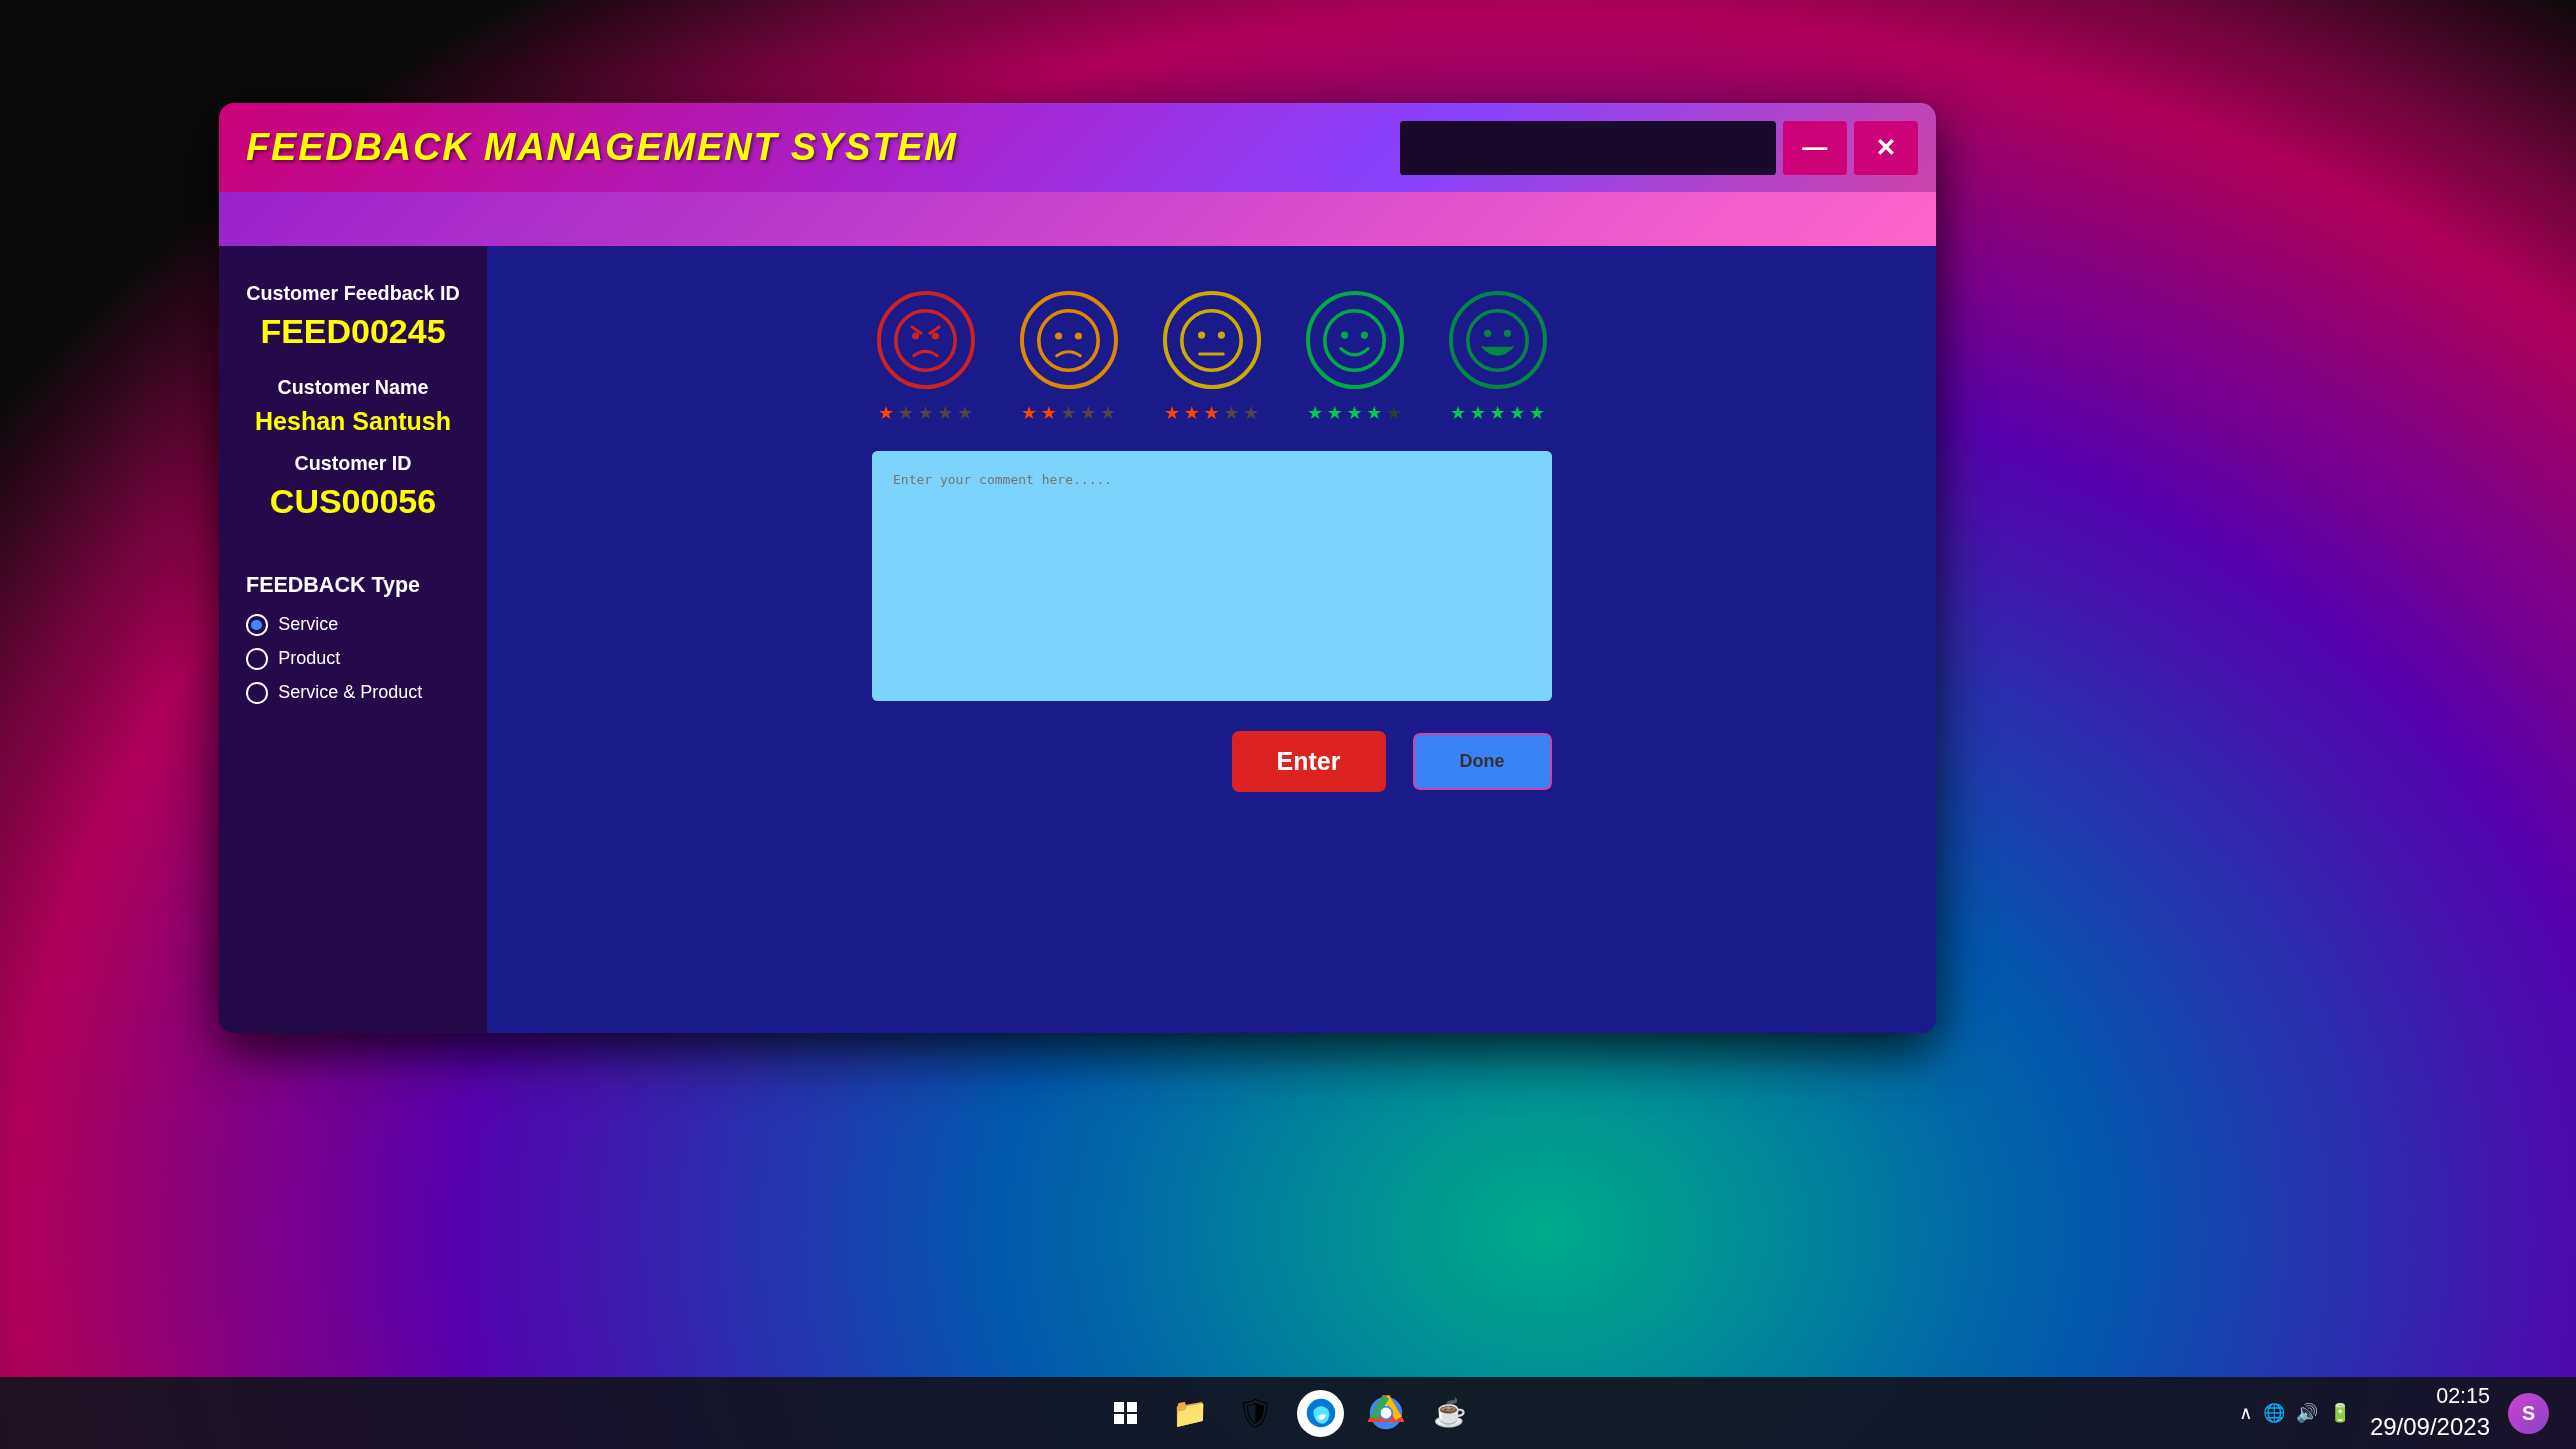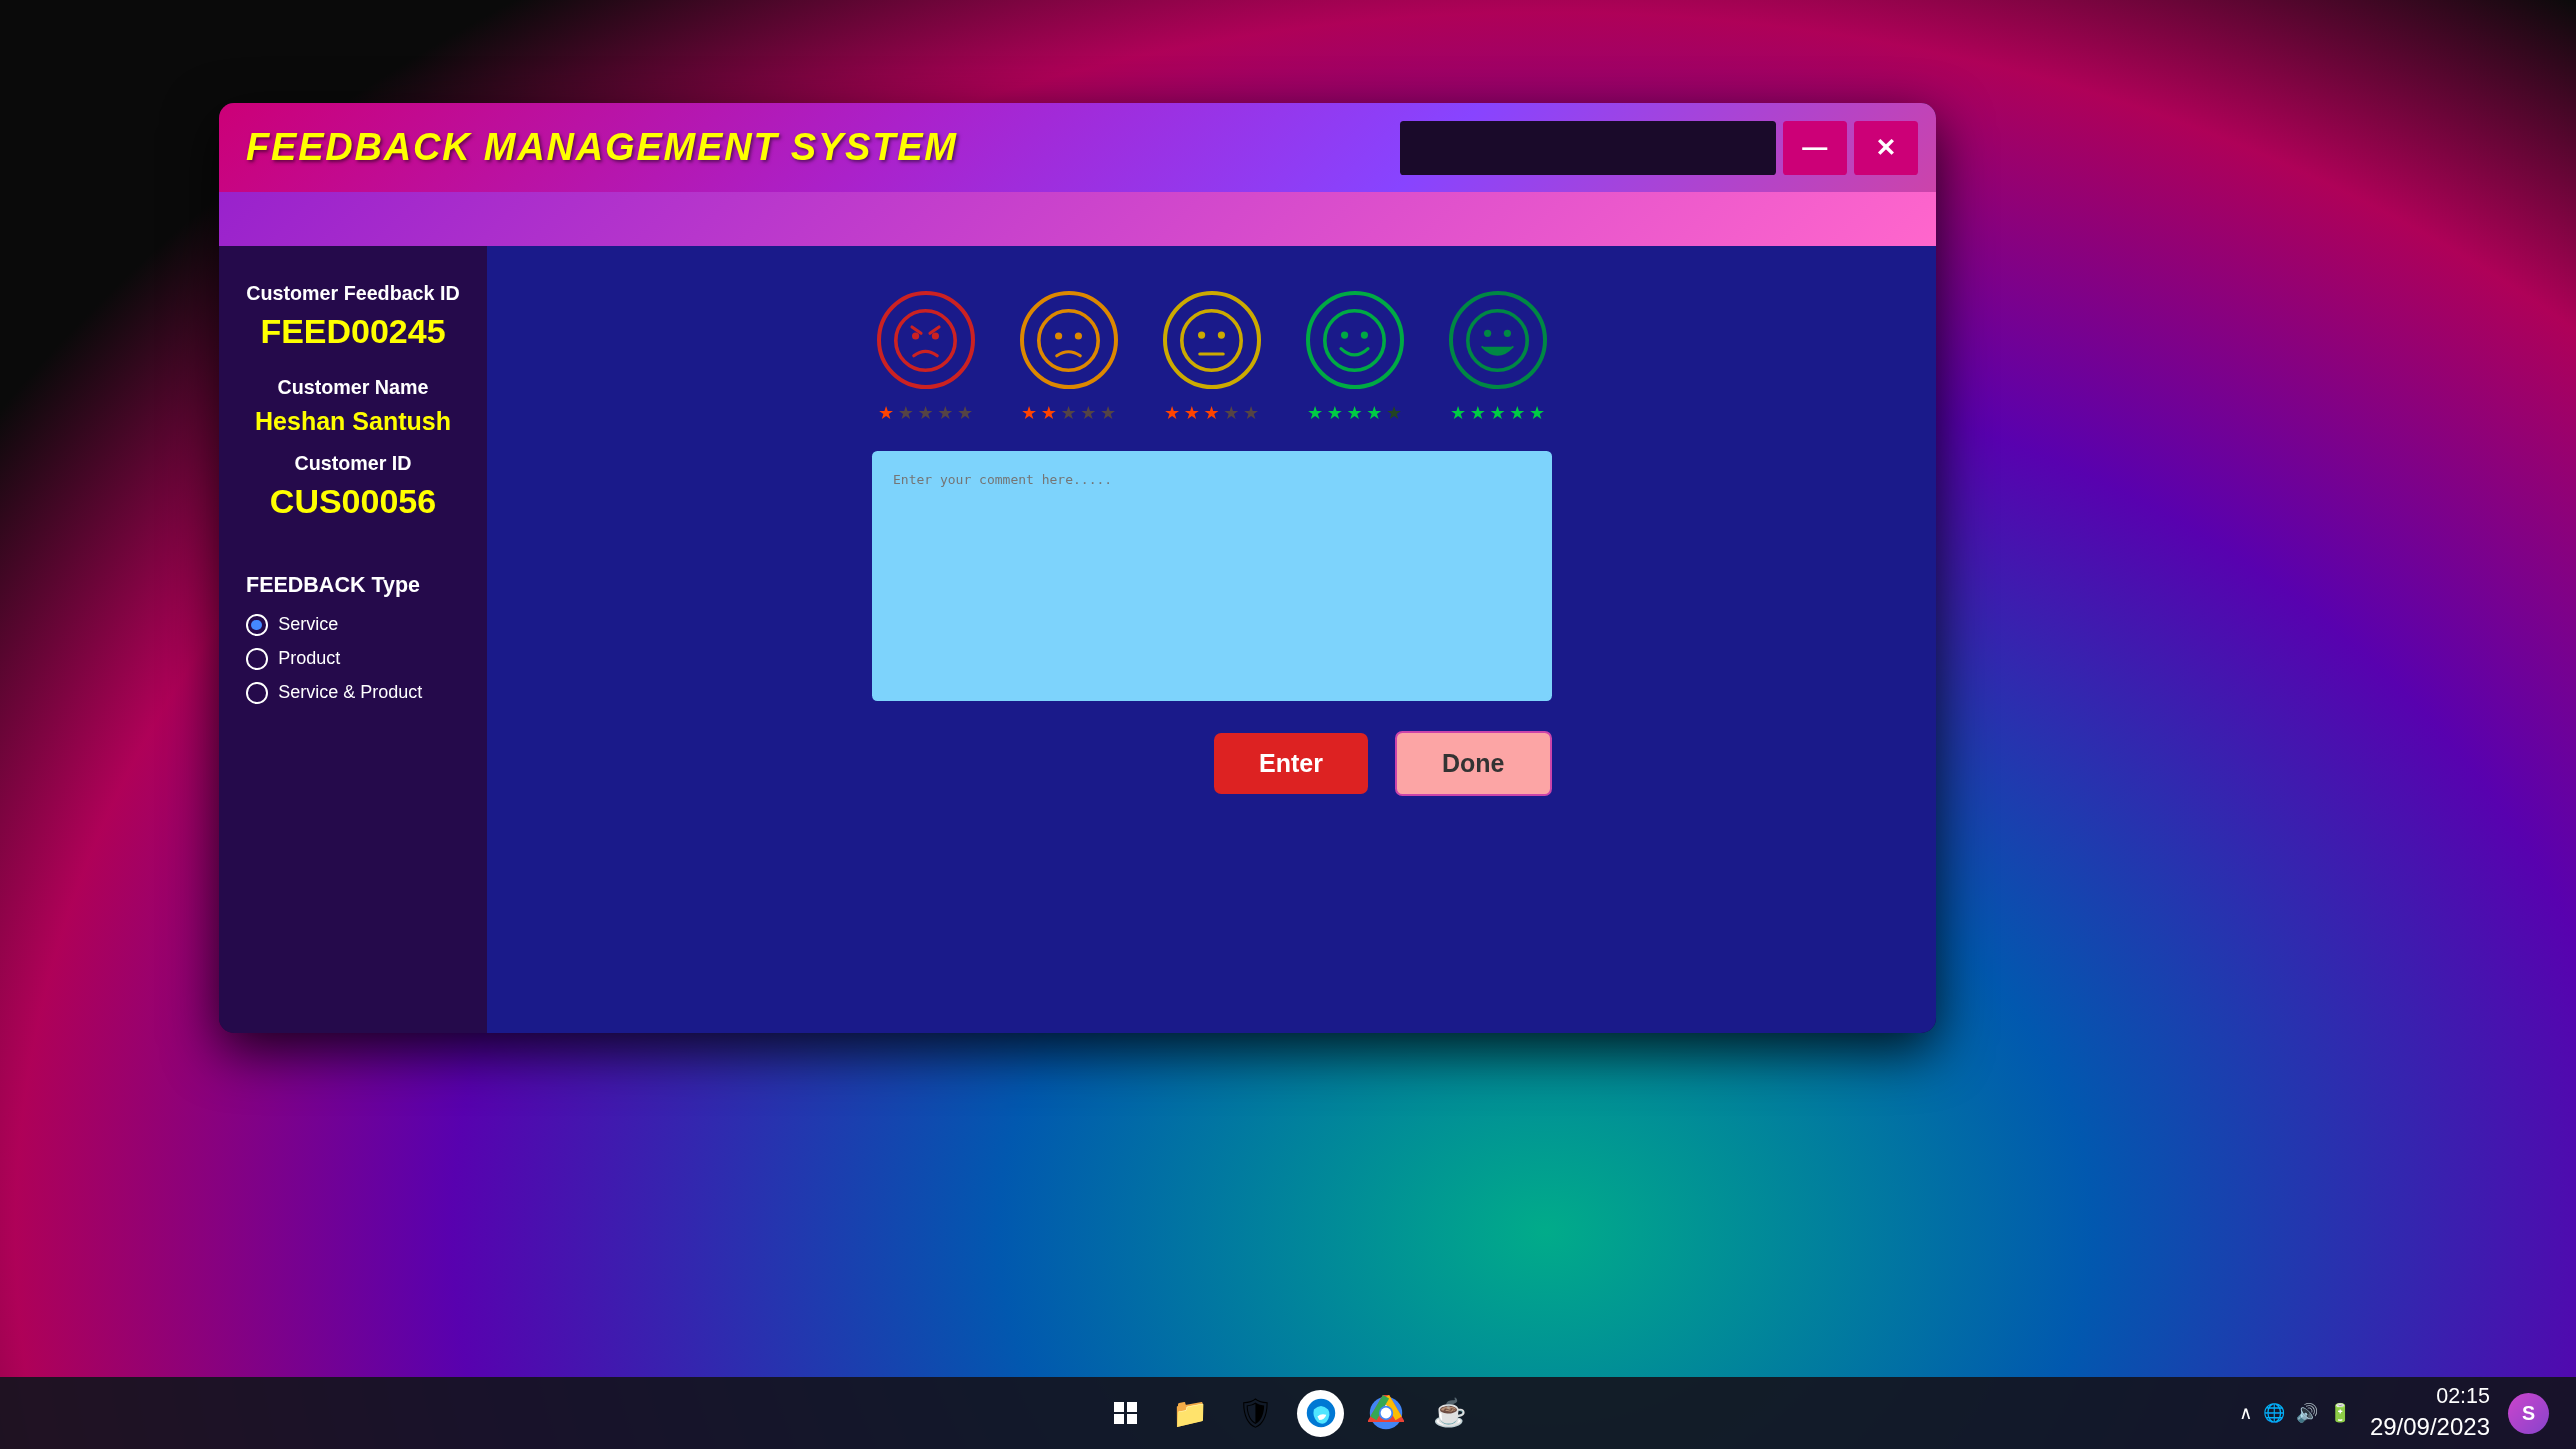--- a/index.html
+++ b/index.html
@@ -380,26 +380,26 @@
       color: white;
       border: none;
       border-radius: 7.2px;
       padding: 16px 45px;
       font-size: 25px;
       font-weight: 700;
       cursor: pointer;
     }
 
     .btn-done {
-      background: #fca5a5;
+      background: #3b82f6;
       color: #333;
       border: 2.7px solid #cc44aa;
       border-radius: 7.2px;
       padding: 16px 45px;
-      font-size: 25px;
+      font-size: 18px;
       font-weight: 700;
       cursor: pointer;
     }
 
     
     .win-icon {
       display: flex;
       flex-direction: column;
       gap: 2.7px;
     }

